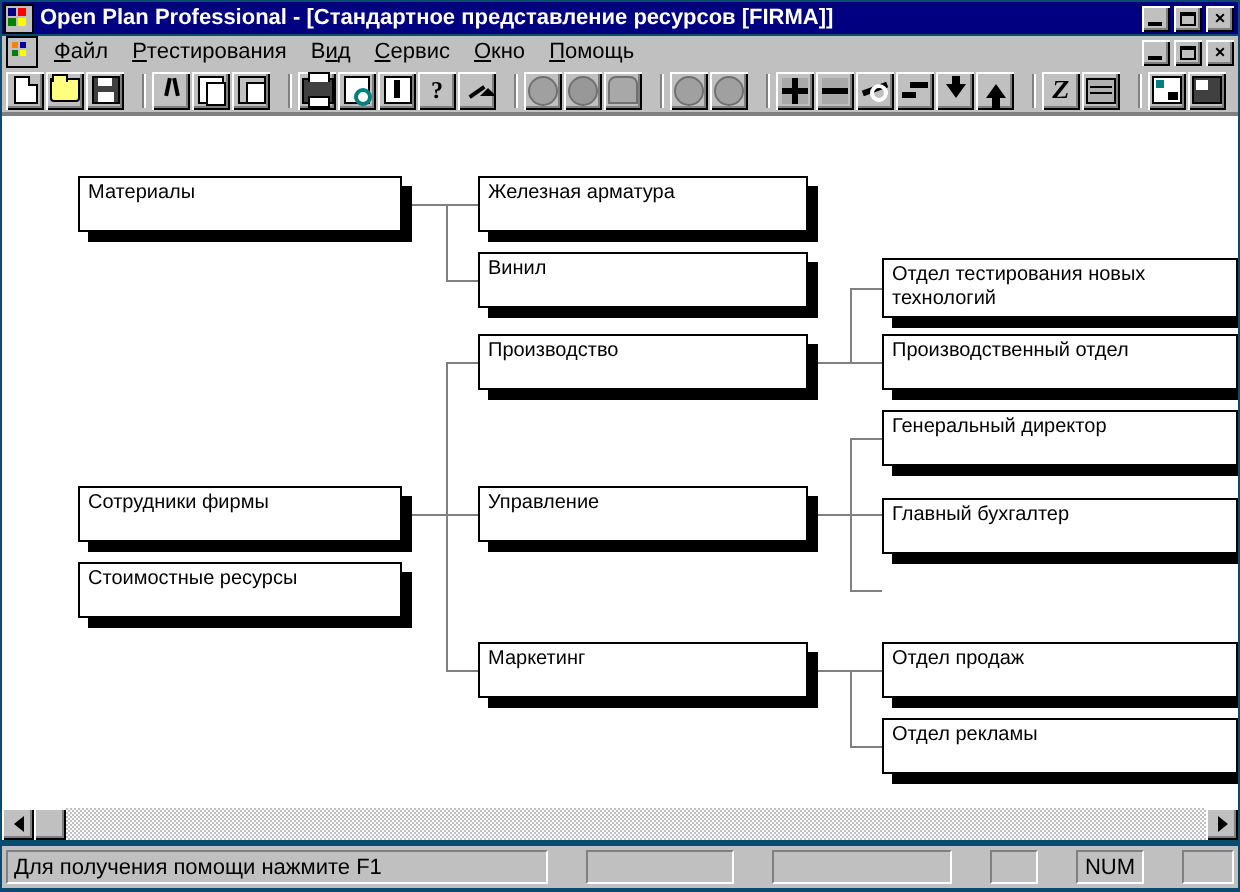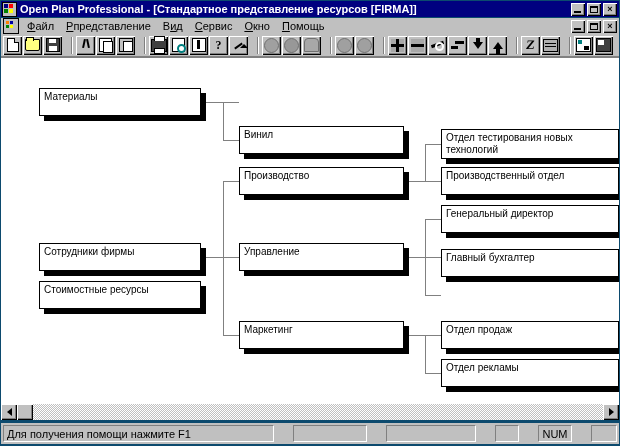--- a/index.html
+++ b/index.html
@@ -178,21 +178,21 @@
           <i></i>
         </div>
       <div class="tb cls">×</div>
     </div>
   </div>
 
   <div id="menurow">
     <div class="mdi-ico"></div>
     <div class="menu">
       <div class="mi"><u>Ф</u><span>айл</span></div>
-      <div class="mi"><u>Р</u><span>представление</span></div>
+      <div class="mi"><u>Р</u><span>тестирования</span></div>
       <div class="mi"><span>В</span><u>и</u><span>д</span></div>
       <div class="mi"><u>С</u><span>ервис</span></div>
       <div class="mi"><u>О</u><span>кно</span></div>
       <div class="mi"><u>П</u><span>омощь</span></div>
     </div>
     <div class="title-btns">
       <div class="tb min">
           <i></i>
         </div>
       <div class="tb max">
@@ -337,20 +337,26 @@
         <div style="position: absolute; left: 0px; top: 0px; width: 100%; height: 100%;">
           <div class="ln h" style="left: 403px; top: 277px; width: 21px; background: rgb(128, 128, 128);"></div>
           <div class="ln v" style="left: 424px; top: 277px; height: 38px; background: rgb(128, 128, 128);"></div>
           <div class="ln h" style="left: 424px; top: 277px; width: 16px; background: rgb(128, 128, 128);"></div>
           <div class="ln h" style="left: 424px; top: 315px; width: 16px; background: rgb(128, 128, 128);"></div>
         </div>
         <div class="node" style="left: 38px; top: 30px; width: 162px; height: 28px;">
           <div class="shadow" style="background: rgb(0, 0, 0);"></div>
           <div class="body">
             <div class="lbl">Материалы</div>
+          </div>
+        </div>
+        <div class="node" style="left: 238px; top: 30px; width: 165px; height: 28px;">
+          <div class="shadow" style="background: rgb(0, 0, 0);"></div>
+          <div class="body">
+            <div class="lbl">Железная арматура</div>
           </div>
         </div>
         <div class="node" style="left: 238px; top: 68px; width: 165px; height: 28px;">
           <div class="shadow" style="background: rgb(0, 0, 0);"></div>
           <div class="body">
             <div class="lbl">Винил</div>
           </div>
         </div>
         <div class="node" style="left: 440px; top: 71px; width: 178px; height: 30px;">
           <div class="shadow" style="background: rgb(0, 0, 0);"></div>

